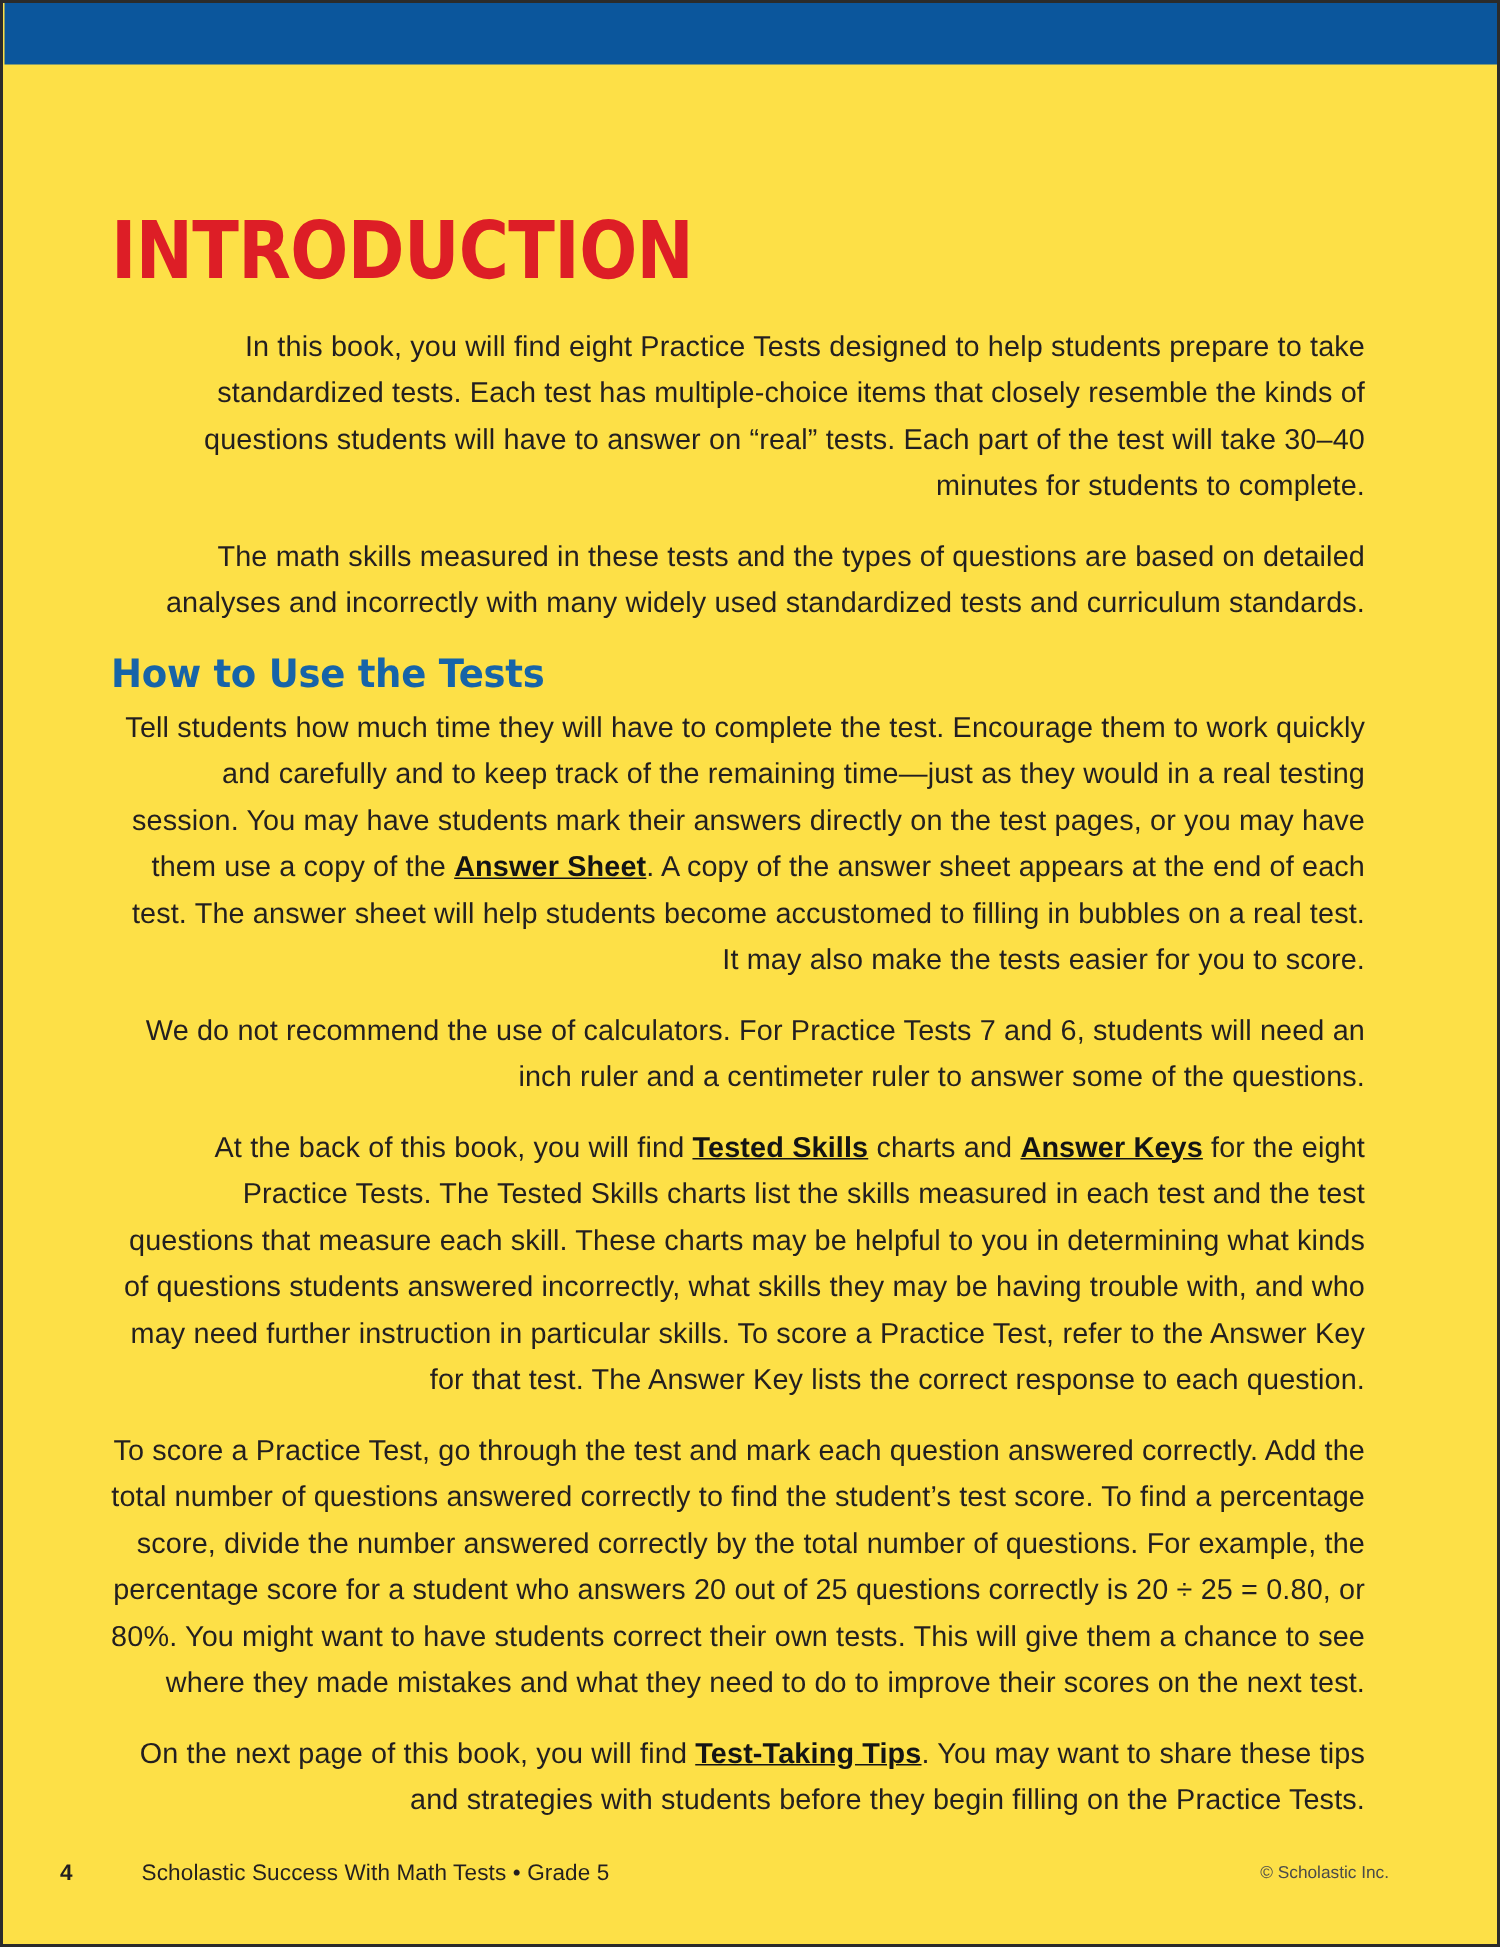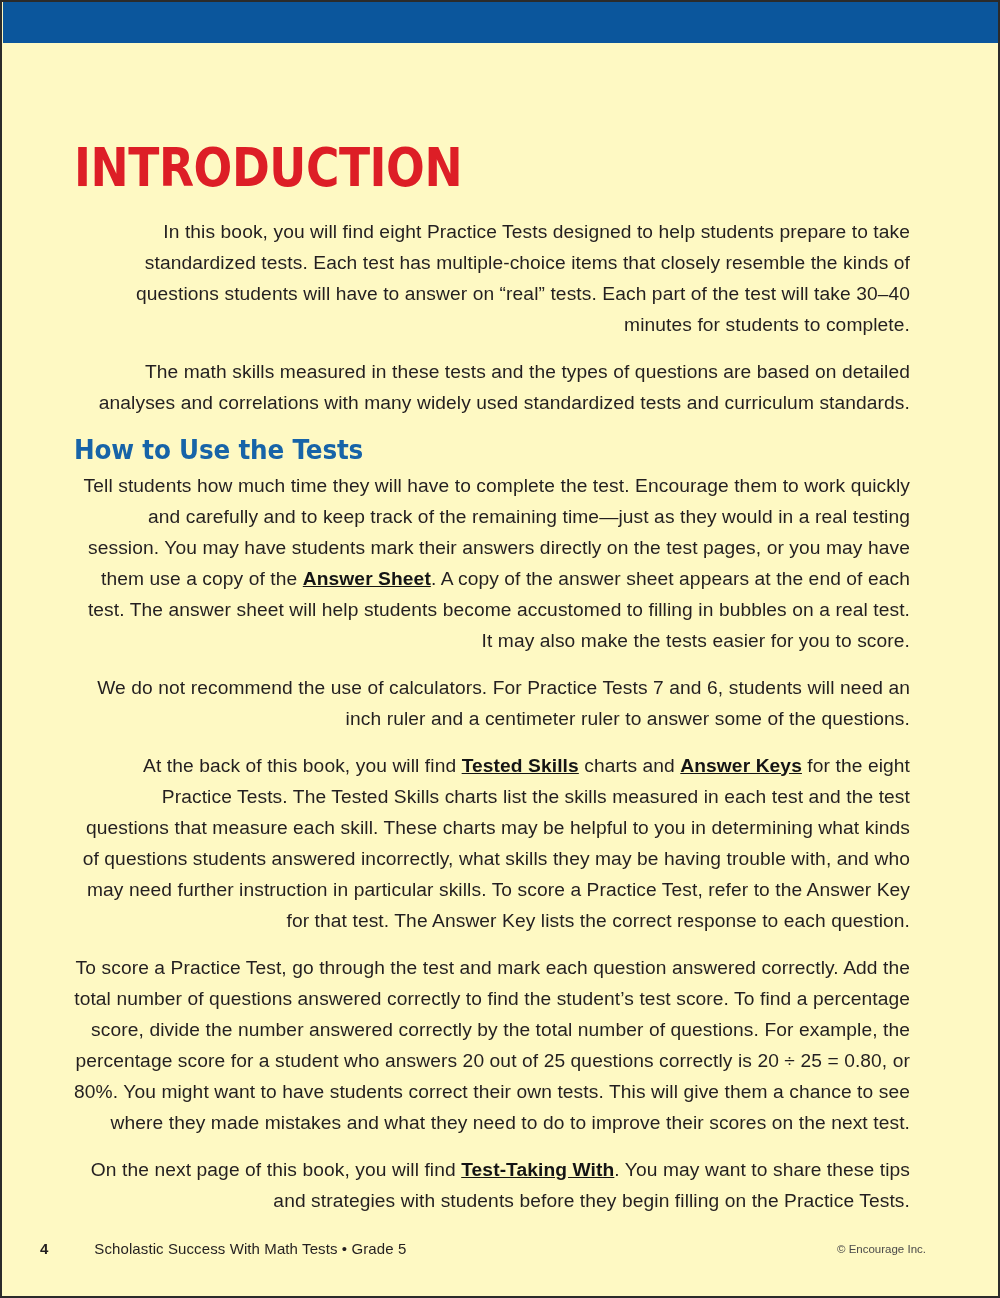--- a/index.html
+++ b/index.html
@@ -4,21 +4,21 @@
 <style>
   html, body {
     margin: 0;
     padding: 0;
     background: #ffffff;
   }
   .page {
     position: relative;
     width: 1000px;
     height: 1298px;
-    background: #fef9c3;
+    background: #fde047;
     box-sizing: border-box;
     border-left: 2px solid #2b2b2b;
     border-right: 2px solid #2b2b2b;
     border-bottom: 2px solid #2b2b2b;
     overflow: hidden;
     font-family: "Liberation Sans", sans-serif;
   }
   .top-rule {
     position: absolute;
     top: 0;
@@ -124,37 +124,37 @@
 
   <div class="top-rule"></div>
   <div class="header-bar"></div>
 
   <div class="content">
 
     <h1 class="doc-title">INTRODUCTION</h1>
 
     <p class="body-text">In this book, you will find eight Practice Tests designed to help students prepare to take standardized tests. Each test has multiple-choice items that closely resemble the kinds of questions students will have to answer on “real” tests. Each part of the test will take 30–40 minutes for students to complete.</p>
 
-    <p class="body-text">The math skills measured in these tests and the types of questions are based on detailed analyses and correlations with many widely used standardized tests and curriculum standards.</p>
+    <p class="body-text">The math skills measured in these tests and the types of questions are based on detailed analyses and incorrectly with many widely used standardized tests and curriculum standards.</p>
 
     <h2 class="section-head">How to Use the Tests</h2>
 
     <p class="body-text"><span>Tell students how much time they will have to complete the test. Encourage them to work quickly and carefully and to keep track of the remaining time—just as they would in a real testing session. You may have students mark their answers directly on the test pages, or you may have them use a copy of the </span><b>Answer Sheet</b><span>. A copy of the answer sheet appears at the end of each test. The answer sheet will help students become accustomed to filling in bubbles on a real test. It may also make the tests easier for you to score.</span></p>
 
     <p class="body-text">We do not recommend the use of calculators. For Practice Tests 7 and 6, students will need an inch ruler and a centimeter ruler to answer some of the questions.</p>
 
     <p class="body-text"><span>At the back of this book, you will find </span><b>Tested Skills</b><span> charts and </span><b>Answer Keys</b><span> for the eight Practice Tests. The Tested Skills charts list the skills measured in each test and the test questions that measure each skill. These charts may be helpful to you in determining what kinds of questions students answered incorrectly, what skills they may be having trouble with, and who may need further instruction in particular skills. To score a Practice Test, refer to the Answer Key for that test. The Answer Key lists the correct response to each question.</span></p>
 
     <p class="body-text">To score a Practice Test, go through the test and mark each question answered correctly. Add the total number of questions answered correctly to find the student’s test score. To find a percentage score, divide the number answered correctly by the total number of questions. For example, the percentage score for a student who answers 20 out of 25 questions correctly is 20 ÷ 25 = 0.80, or 80%. You might want to have students correct their own tests. This will give them a chance to see where they made mistakes and what they need to do to improve their scores on the next test.</p>
 
-    <p class="body-text"><span>On the next page of this book, you will find </span><b>Test-Taking With</b><span>. You may want to share these tips and strategies with students before they begin filling on the Practice Tests.</span></p>
+    <p class="body-text"><span>On the next page of this book, you will find </span><b>Test-Taking Tips</b><span>. You may want to share these tips and strategies with students before they begin filling on the Practice Tests.</span></p>
 
   </div>
 
   <div class="footer">
     <div class="footer-left">
       <span class="footer-page-num">4</span>
       <span class="footer-title">Scholastic Success With Math Tests • Grade 5</span>
     </div>
-    <div class="footer-right">© Encourage Inc.</div>
+    <div class="footer-right">© Scholastic Inc.</div>
   </div>
 
 </div>
 
 </body></html>

